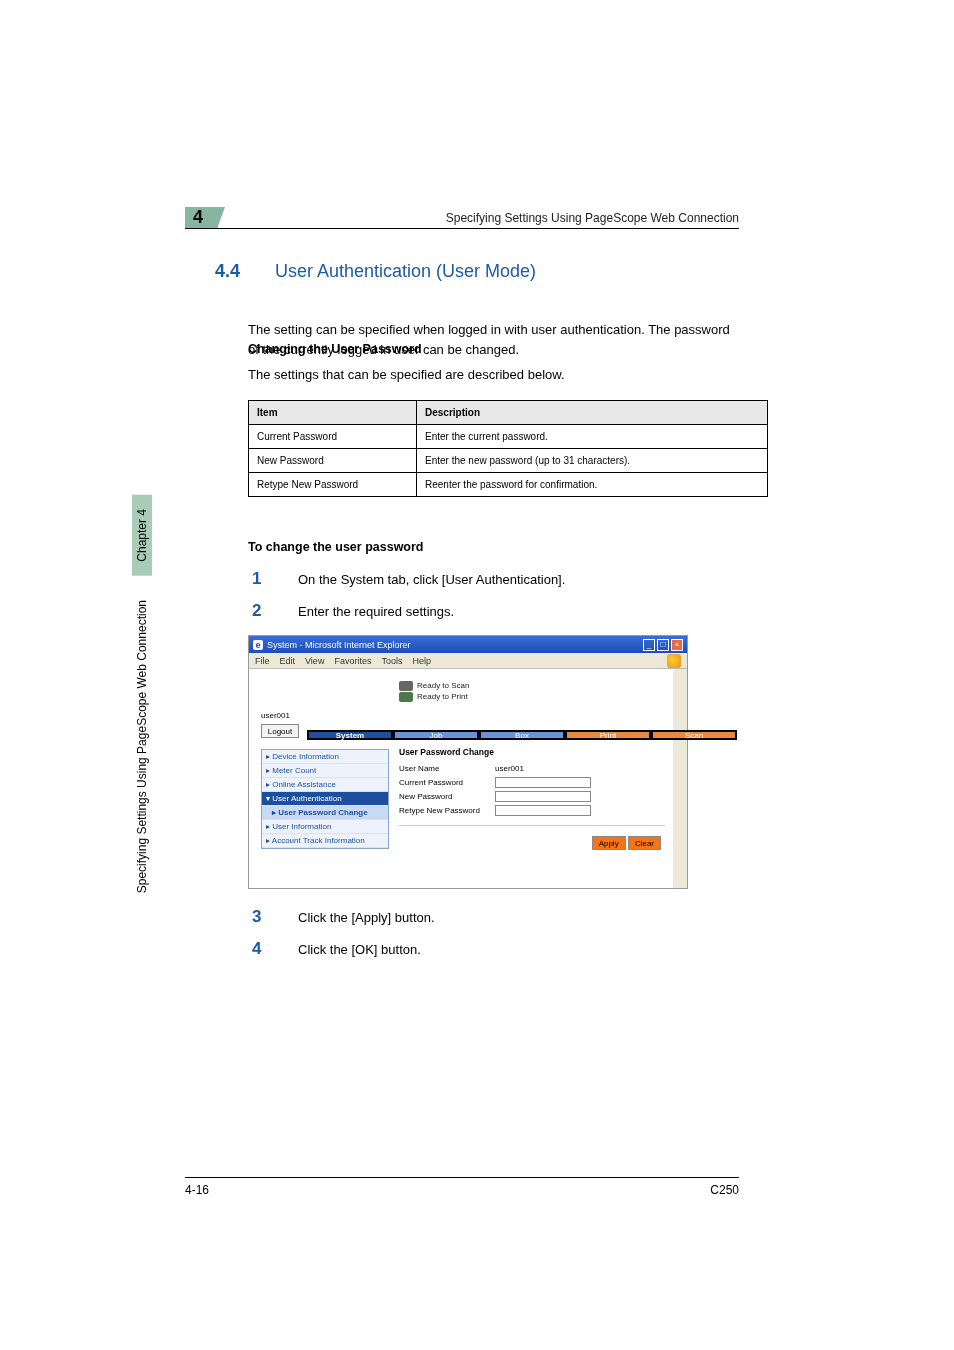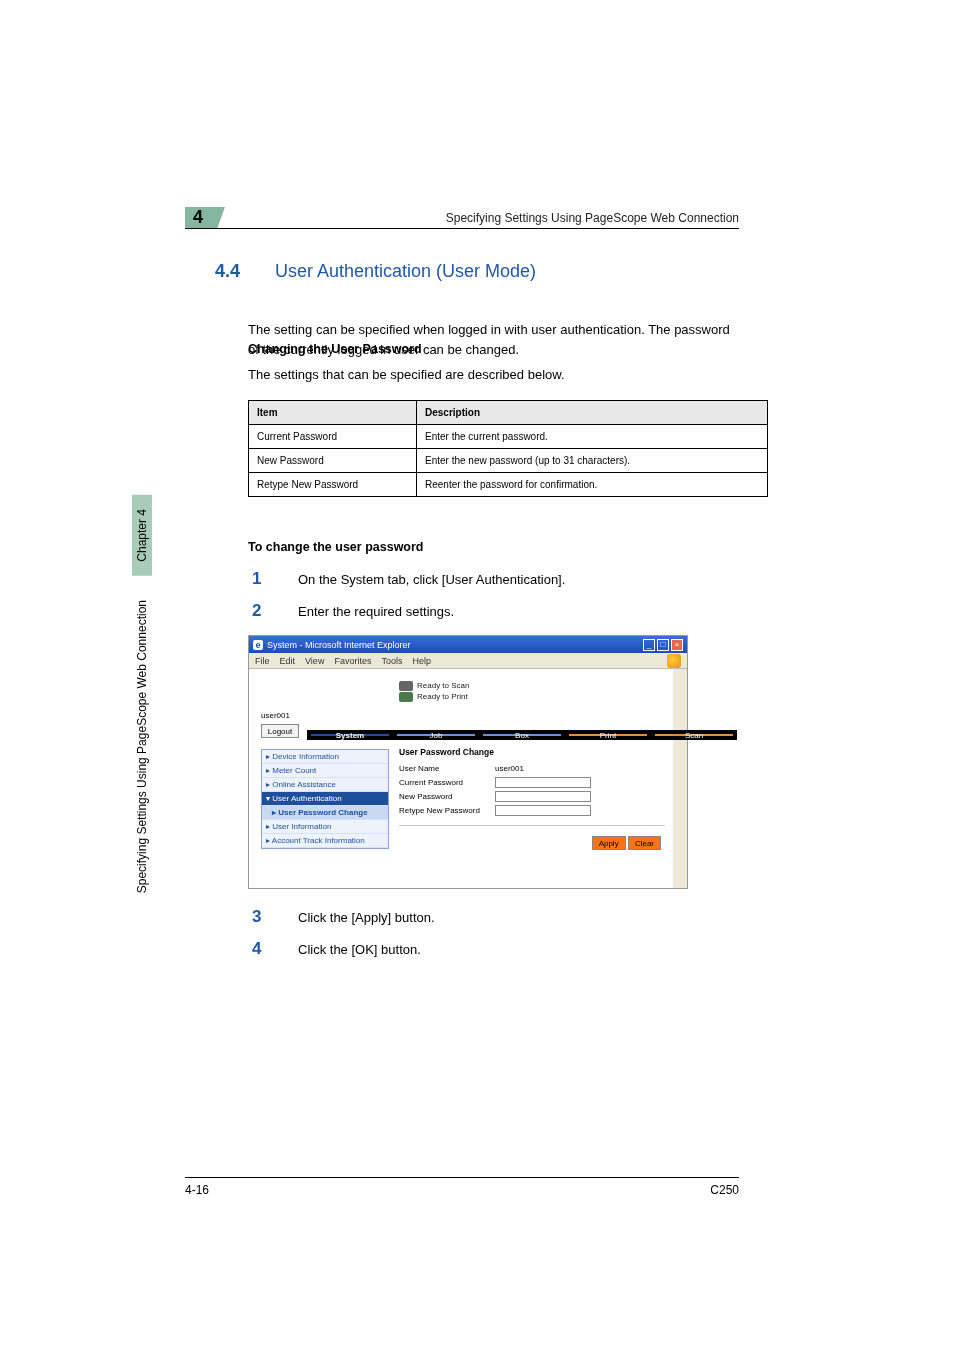--- a/index.html
+++ b/index.html
@@ -213,21 +213,21 @@
     position: absolute;
     left: 58px; top: 53px;
     display: flex;
     height: 18px;
     font-size: 8px;
   }
   .shot .tab {
     width: 86px;
     display: flex; align-items: center; justify-content: center;
     color: #fff;
-    border: 4px solid #000000;
+    border: 2px solid #000000;
     margin-top: 8px;
   }
   .tab.sys { background: #1d4f9d; font-weight: bold; }
   .tab.job, .tab.box { background: #6b92d3; }
   .tab.print, .tab.scan { background: #e68a3d; }
 
   .shot .sidebar {
     position: absolute;
     left: 12px; top: 80px;
     width: 128px;

